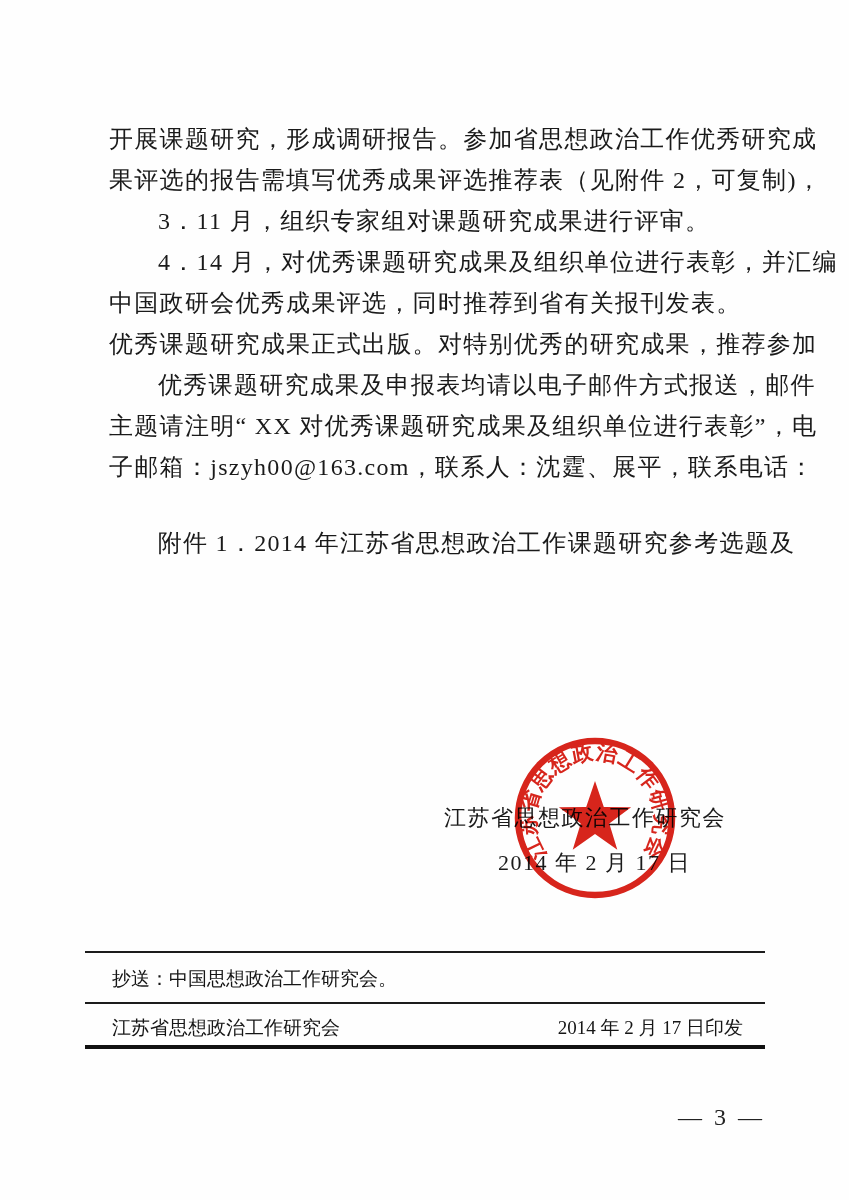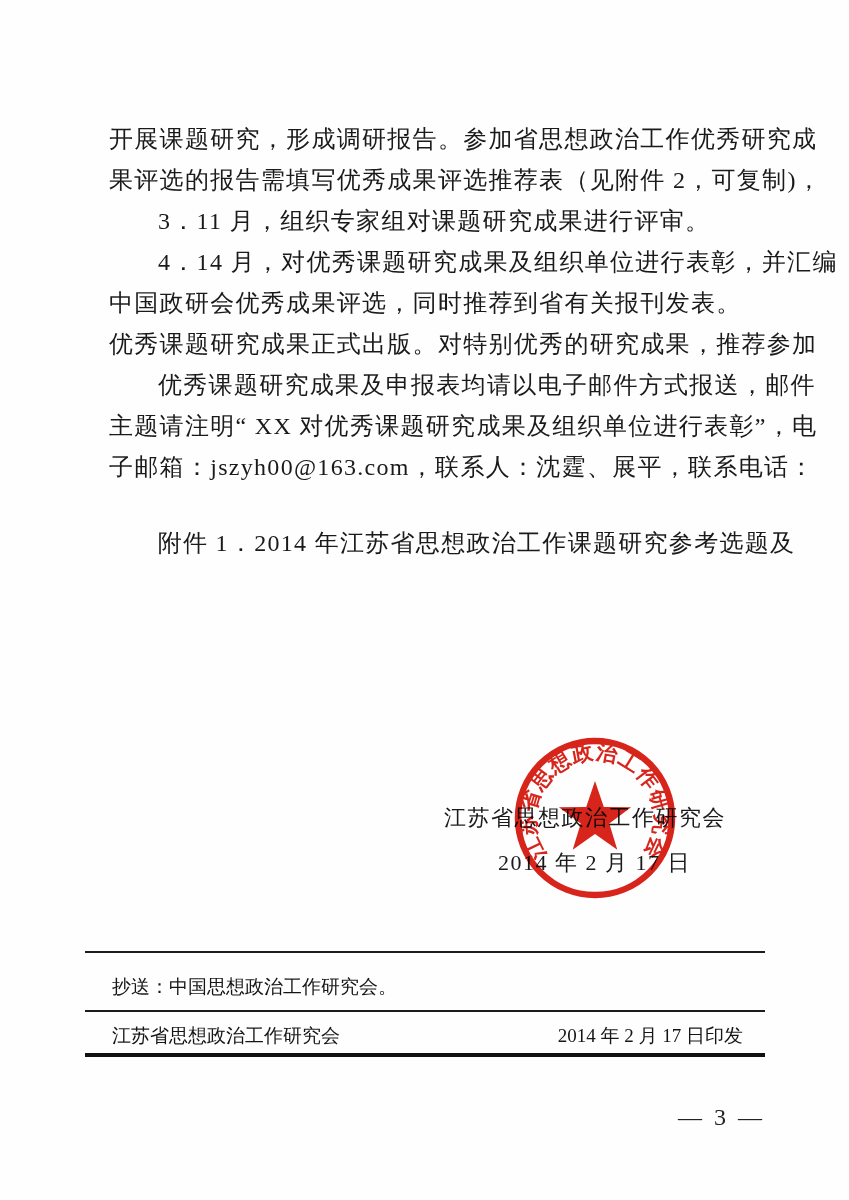--- a/index.html
+++ b/index.html
@@ -39,21 +39,21 @@
   .seal text {
     font-family:"Liberation Serif","DejaVu Serif",serif;
     font-weight:bold; font-size:21px; letter-spacing:1px;
   }
   .footer {
     position:absolute; left:85px; top:951px; width:680px;
     font-size:19px; color:#151515;
   }
   .rule-thin { height:2px; background:#1c1c1c; }
   .rule-thick { height:4px; background:#111; }
-  .cc-row { padding:14px 0 12px 27px; line-height:23px; white-space:nowrap;margin-top:8px; }
+  .cc-row { padding:14px 0 12px 27px; line-height:23px; white-space:nowrap; }
   .issuer-row {
     display:flex; justify-content:space-between;
     padding:12px 22px 6px 27px; line-height:23px;
   }
   .issuer-row span { white-space:nowrap; }
   .page-num {
     position:absolute; left:678px; top:1104px;
     font-size:24px; letter-spacing:3px; white-space:nowrap; color:#222;
   }
 </style>

